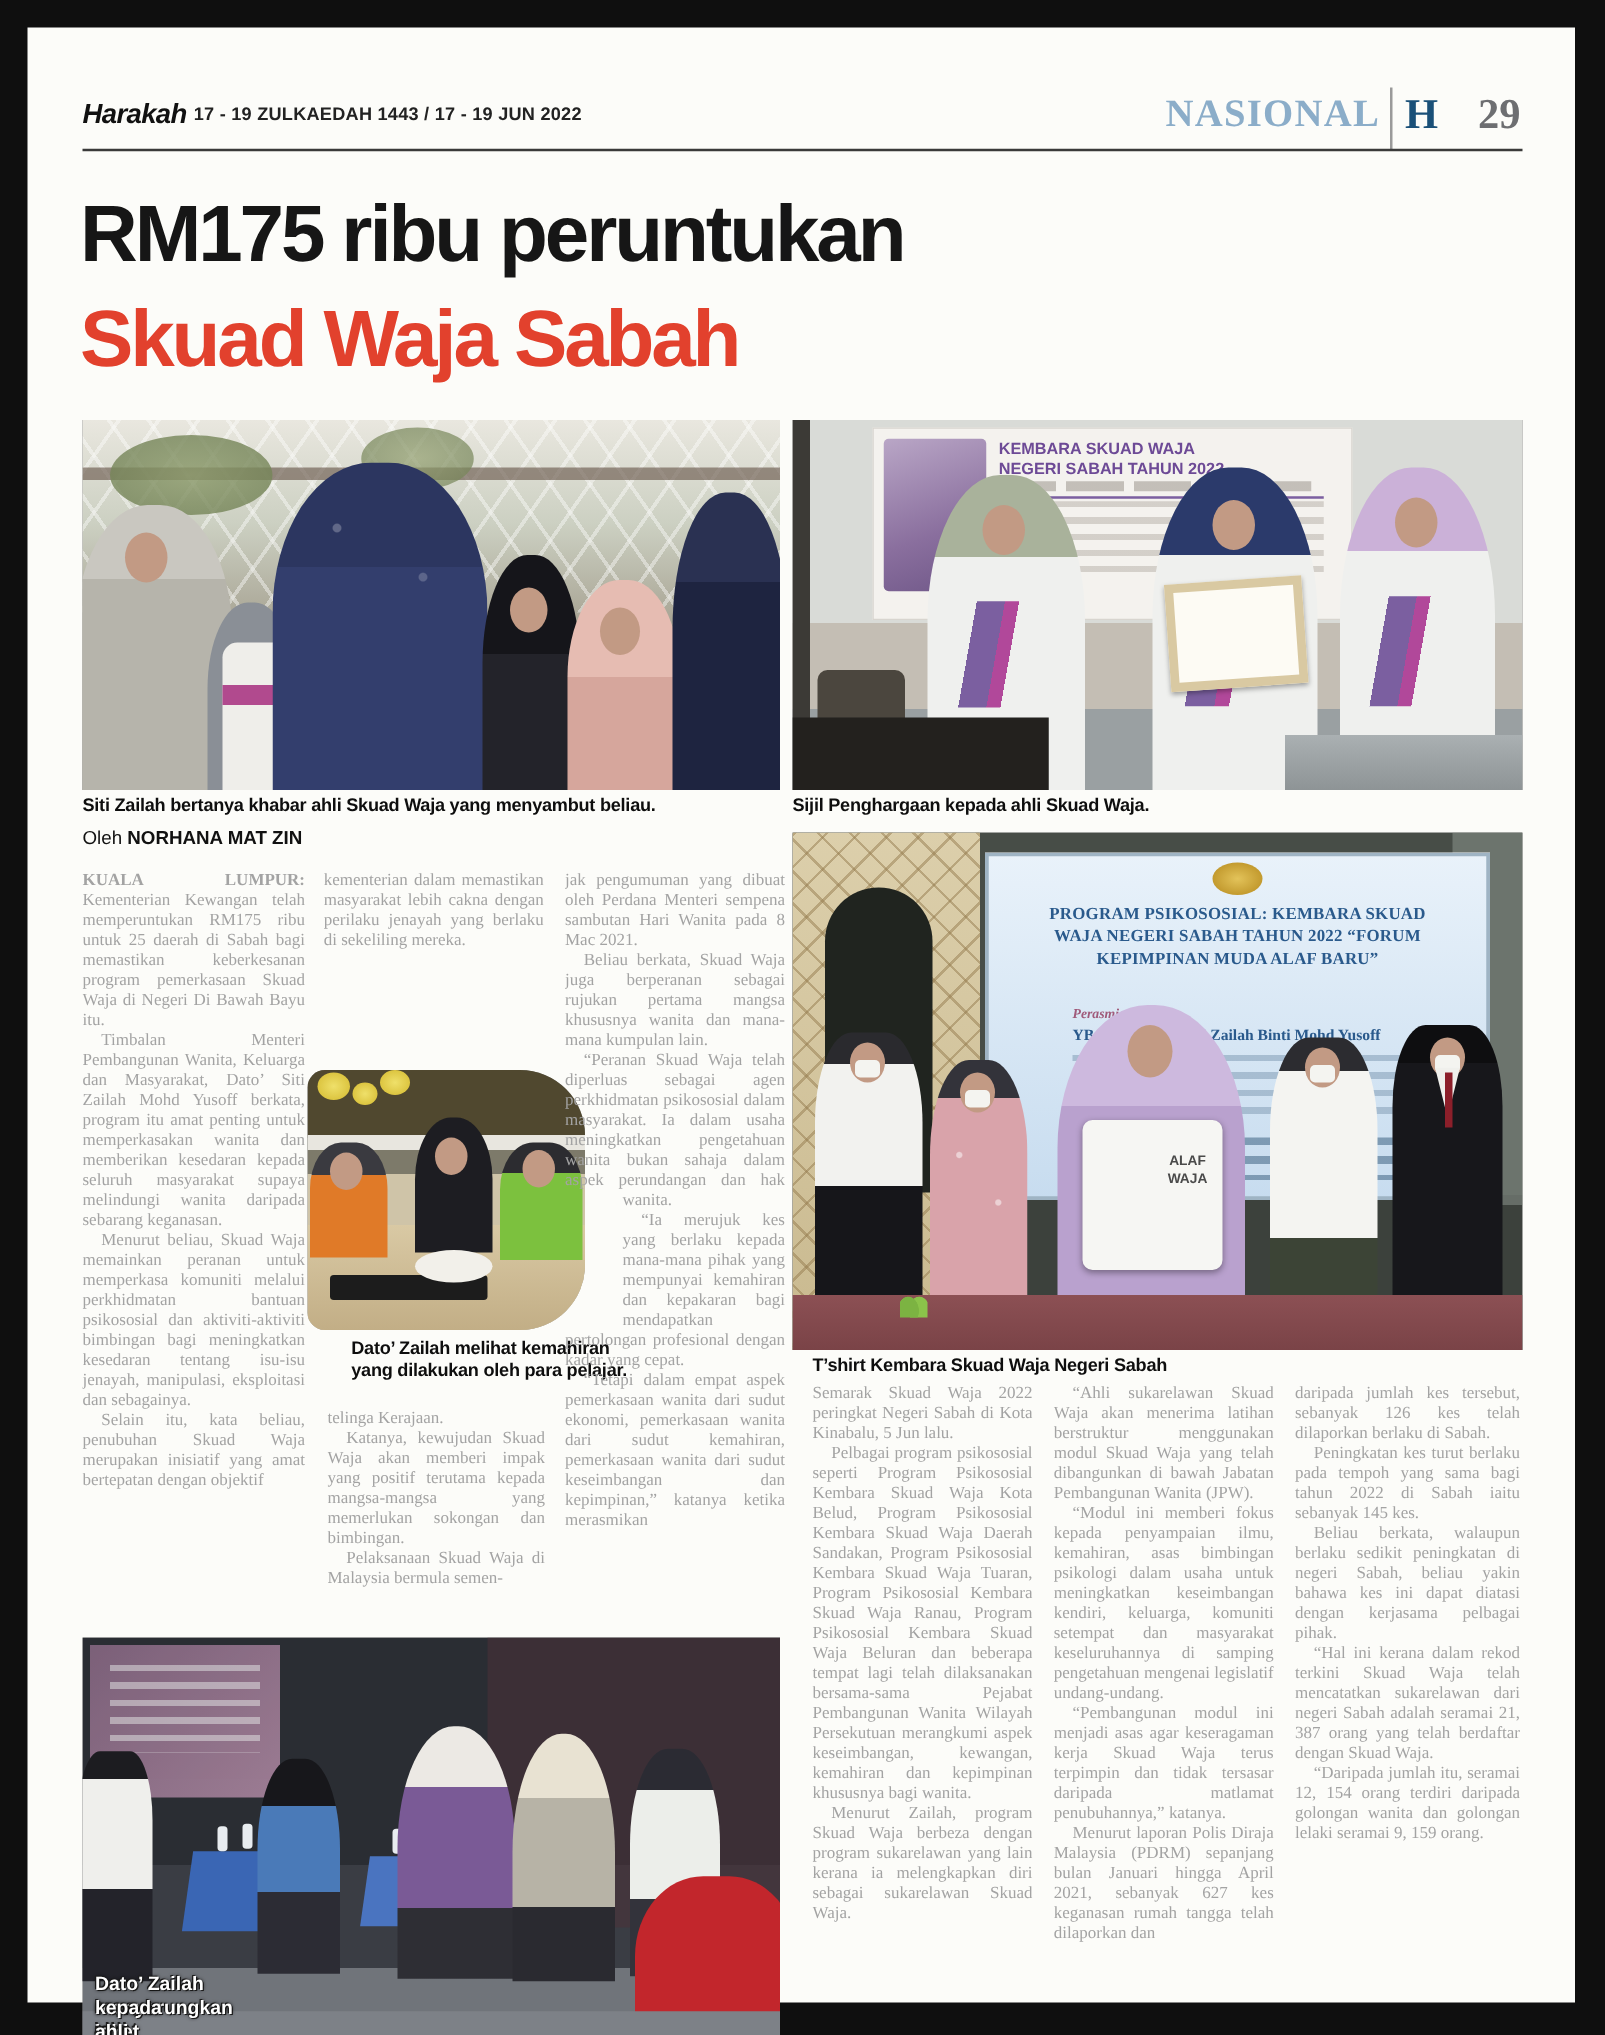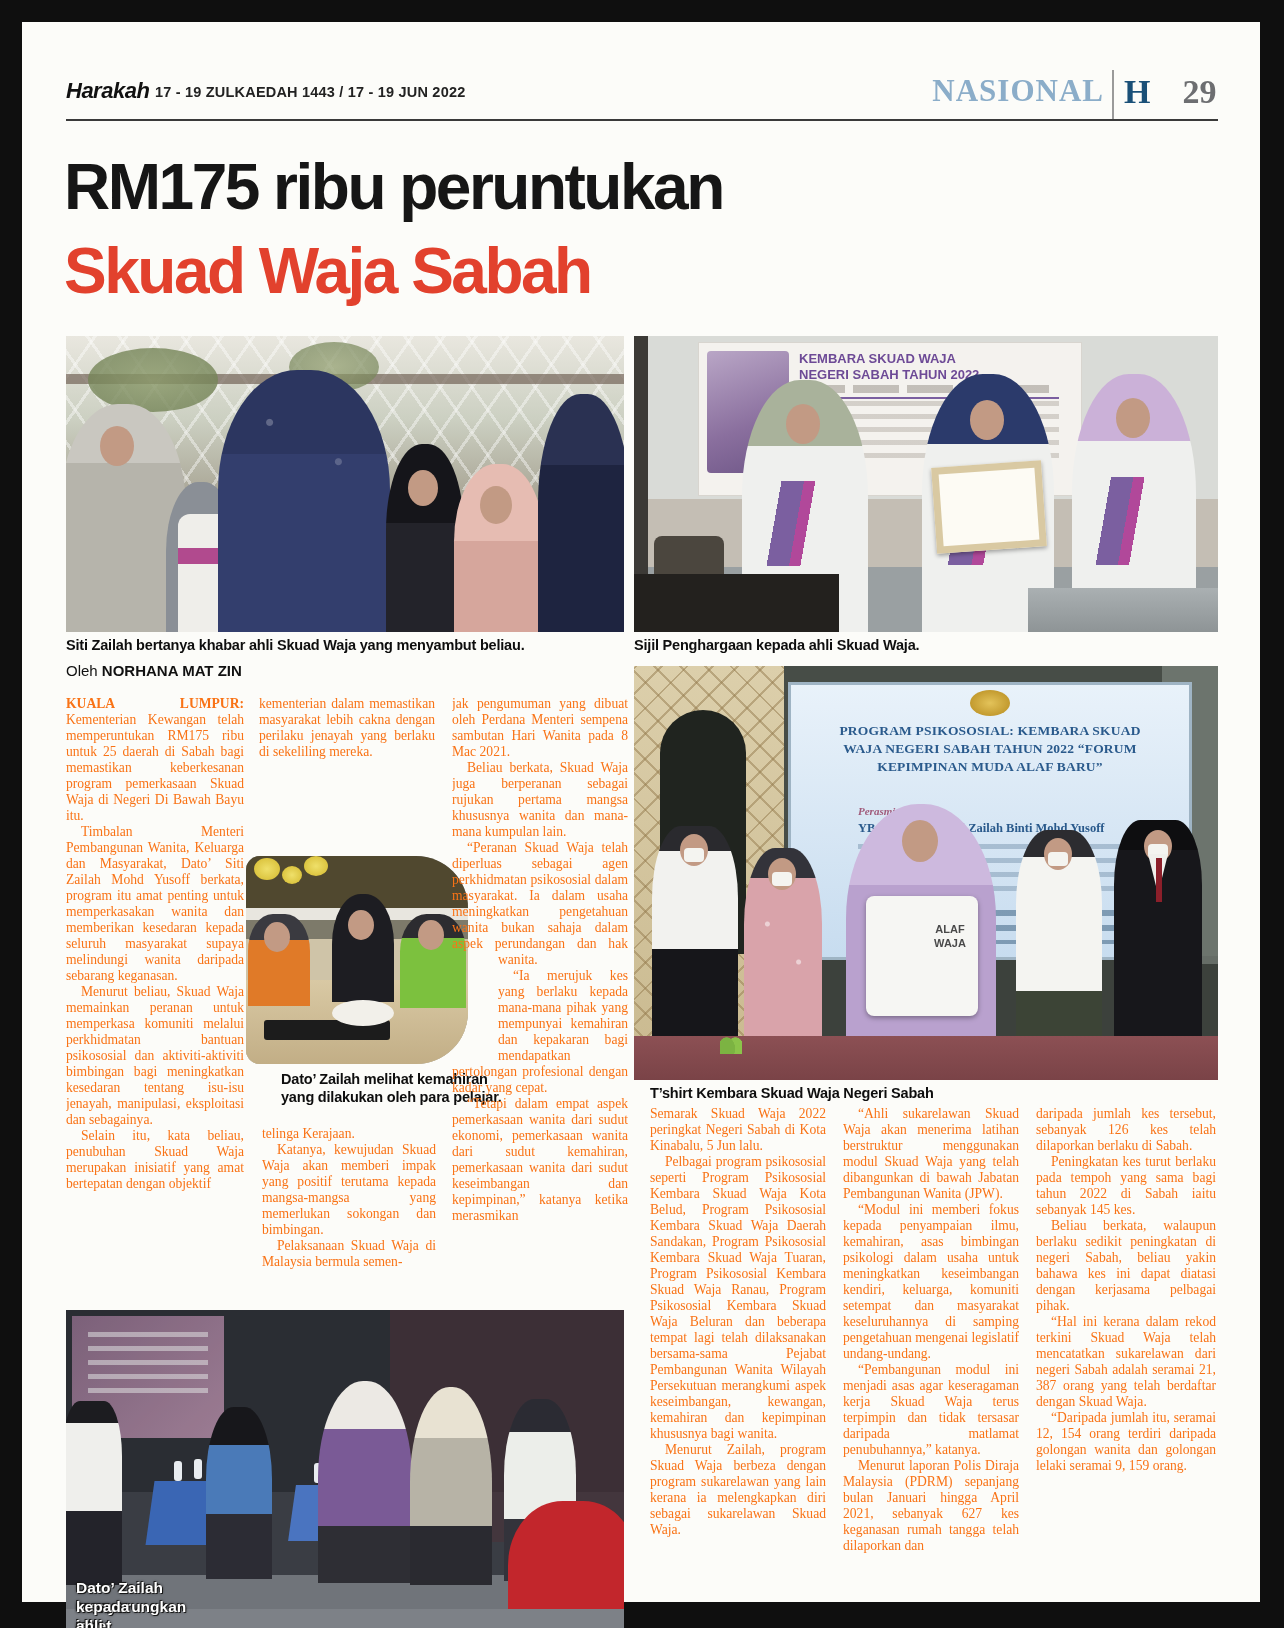--- a/index.html
+++ b/index.html
@@ -21,21 +21,21 @@
   .hl{font:700 64px/74px "Liberation Sans",sans-serif;letter-spacing:-2.5px;white-space:nowrap;}
   .hl1{left:64px;top:150px;color:#161616;}
   .hl2{left:64px;top:234px;color:#e2412d;}
 
   
   .cap{font:700 14.5px/18px "Liberation Sans",sans-serif;color:#0e0e0e;letter-spacing:-.2px;}
   .byline{left:66px;top:662px;font:400 15px/18px "Liberation Sans",sans-serif;color:#111;}
   .byline b{font-weight:800;}
 
   
-  .body-col{font:13.6px/16px "Liberation Serif","DejaVu Serif",serif;color:#f97316;text-align:justify;overflow:hidden;}
+  .body-col{font:13.6px/16px "Liberation Serif","DejaVu Serif",serif;color:#a3a3a3;text-align:justify;overflow:hidden;}
   .body-col p{margin:0;}
   .body-col p.ind{text-indent:15px;}
   .lead{font-weight:700;}
   .sp1{float:left;width:0;height:256px;}
   .sp2{float:left;clear:left;width:46px;height:112px;}
 
   
   .photo{position:absolute;overflow:hidden;background:#888;}
   .photo *{position:absolute;}
 

